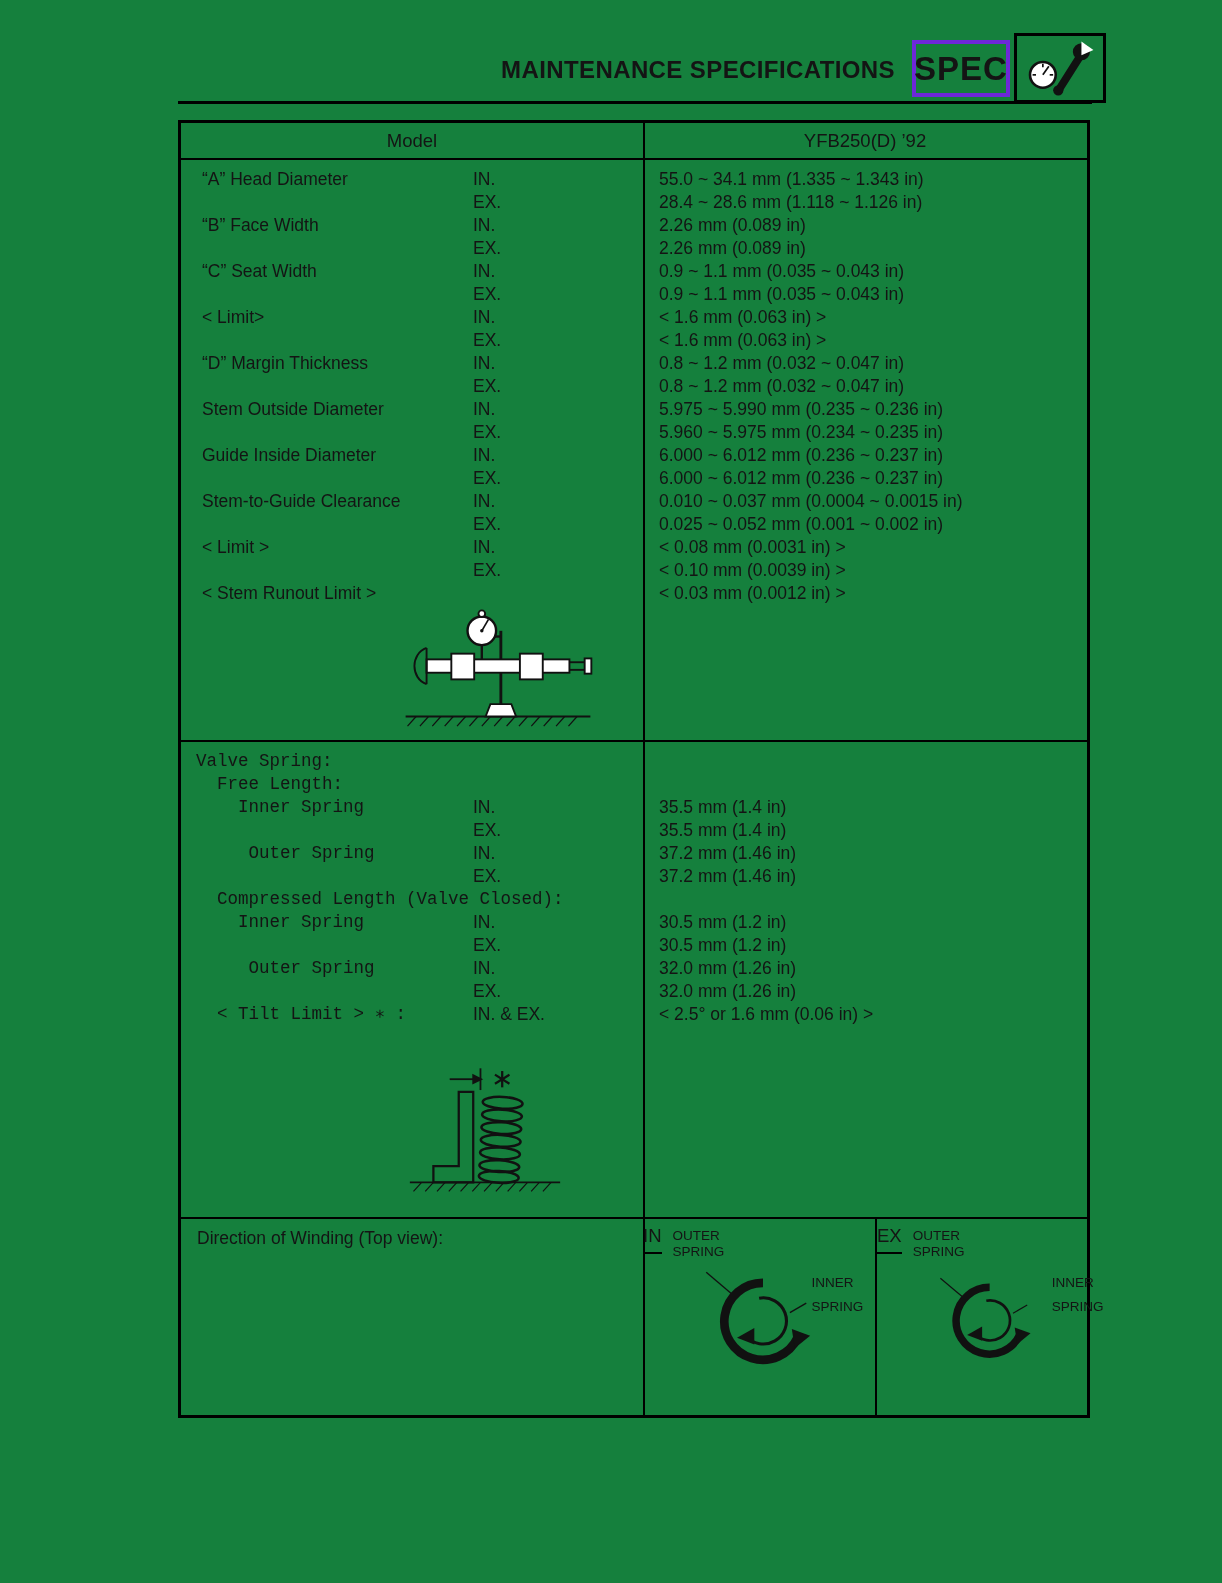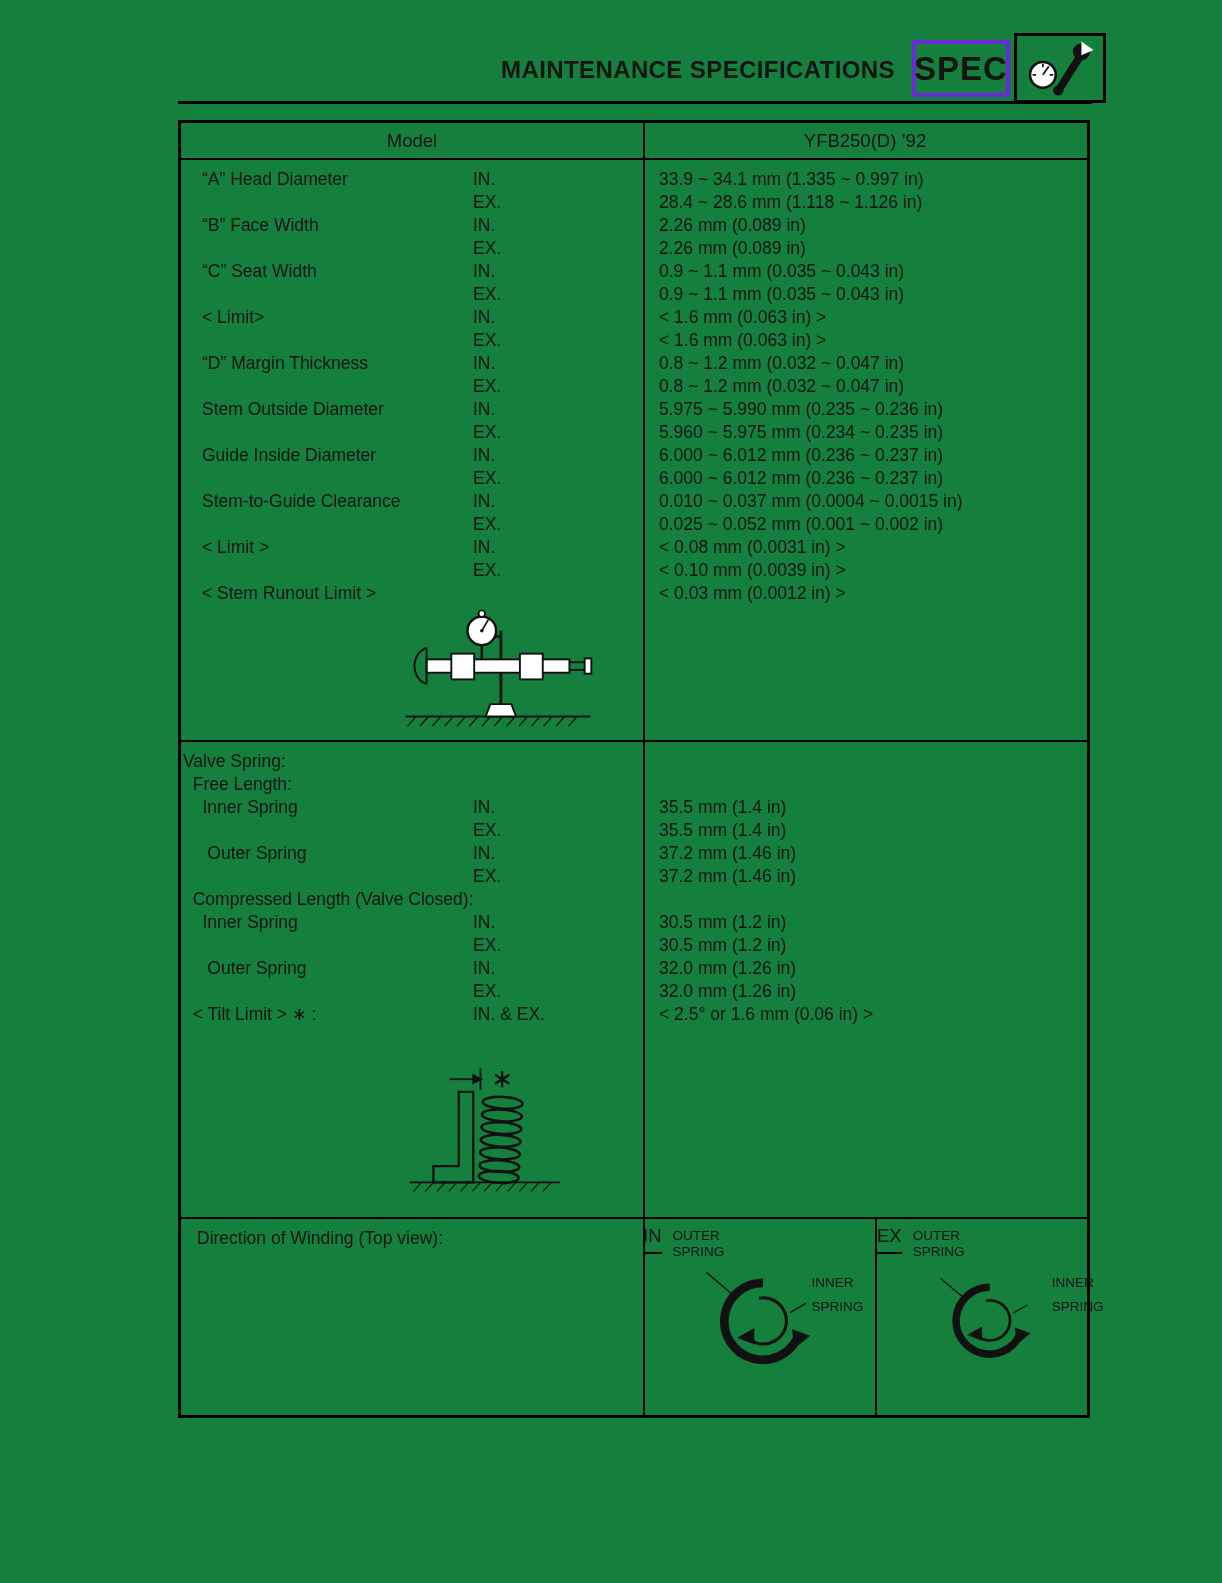--- a/index.html
+++ b/index.html
@@ -25,21 +25,21 @@
   .t-head .h-left{width:462px;text-align:center;}
   .t-head .h-right{flex:1;text-align:center;}
   .section{position:relative;box-sizing:border-box;}
   .sec1{height:582px;border-bottom:2px solid #000;}
   .sec2{height:477px;border-bottom:2px solid #000;}
   .sec3{display:flex;height:196px;}
 
   .rows{padding-top:8px;}
   .spec-row{display:flex;height:23px;line-height:23px;font-size:17.5px;white-space:pre;}
   .c-label{width:292px;padding-left:21px;box-sizing:border-box;overflow:visible;}
-  .sec2 .c-label{padding-left:2px;}
+  .sec2 .c-label{padding-left:15px;font-family:Liberation Mono, monospace;}
   .c-side{width:170px;box-sizing:border-box;}
   .c-value{flex:1;padding-left:16px;box-sizing:border-box;}
 
   
   .dial-diagram{position:absolute;left:217px;top:441px;width:200px;height:132px;}
   .tilt-diagram{position:absolute;left:218px;top:296px;width:172px;height:172px;}
   svg .ln{stroke:#111;fill:none;}
   svg .fl{fill:#111;stroke:none;}
   svg .wh{fill:#fff;stroke:#111;}
 
@@ -88,21 +88,21 @@
       <div class="h-left">Model</div>
       <div class="h-right">YFB250(D) ’92</div>
     </div>
 
     <div class="section sec1">
       <div class="rows">
 
           <div class="spec-row">
             <span class="c-label">“A” Head Diameter</span>
             <span class="c-side">IN.</span>
-            <span class="c-value">33.9 ~ 34.1 mm (1.335 ~ 0.997 in)</span>
+            <span class="c-value">55.0 ~ 34.1 mm (1.335 ~ 1.343 in)</span>
           </div>
 
           <div class="spec-row">
             <span class="c-label"></span>
             <span class="c-side">EX.</span>
             <span class="c-value">28.4 ~ 28.6 mm (1.118 ~ 1.126 in)</span>
           </div>
 
           <div class="spec-row">
             <span class="c-label">“B” Face Width</span>

